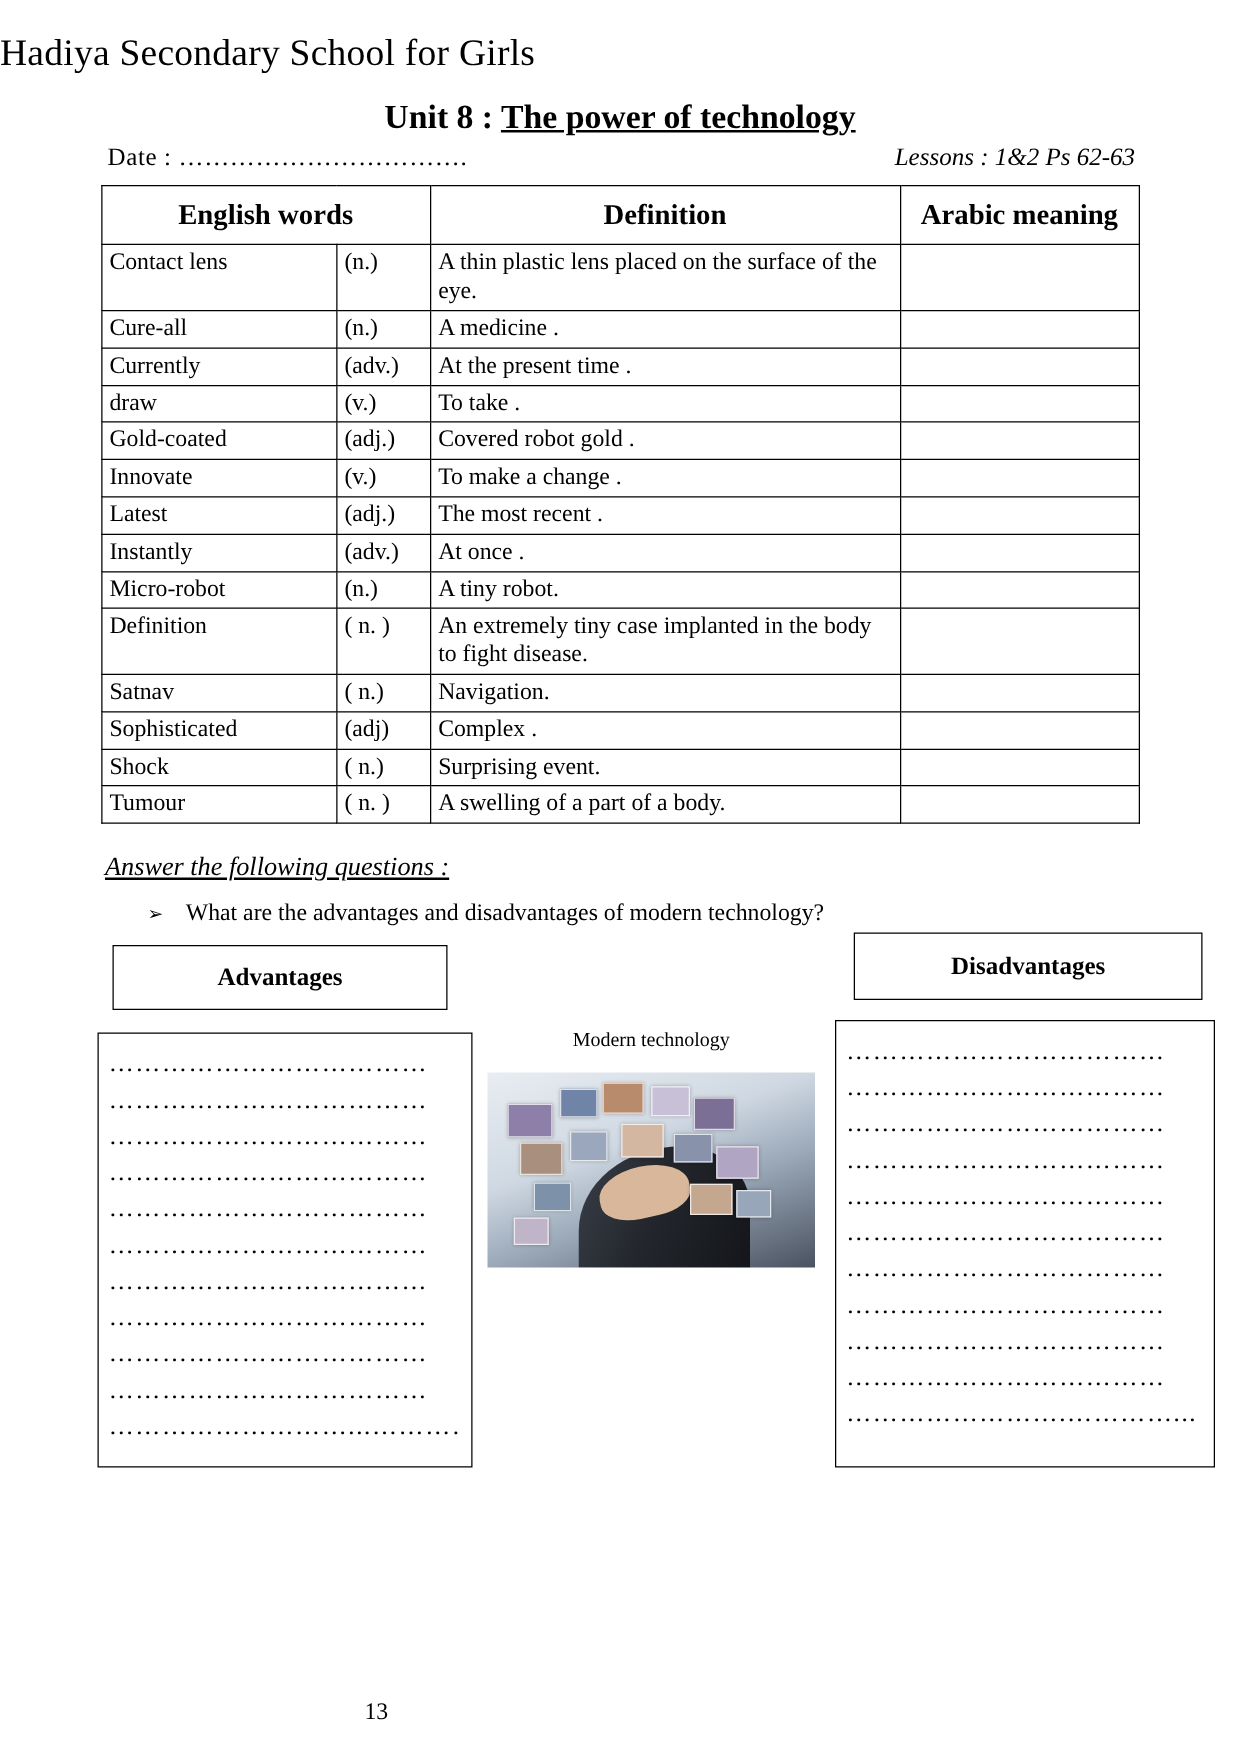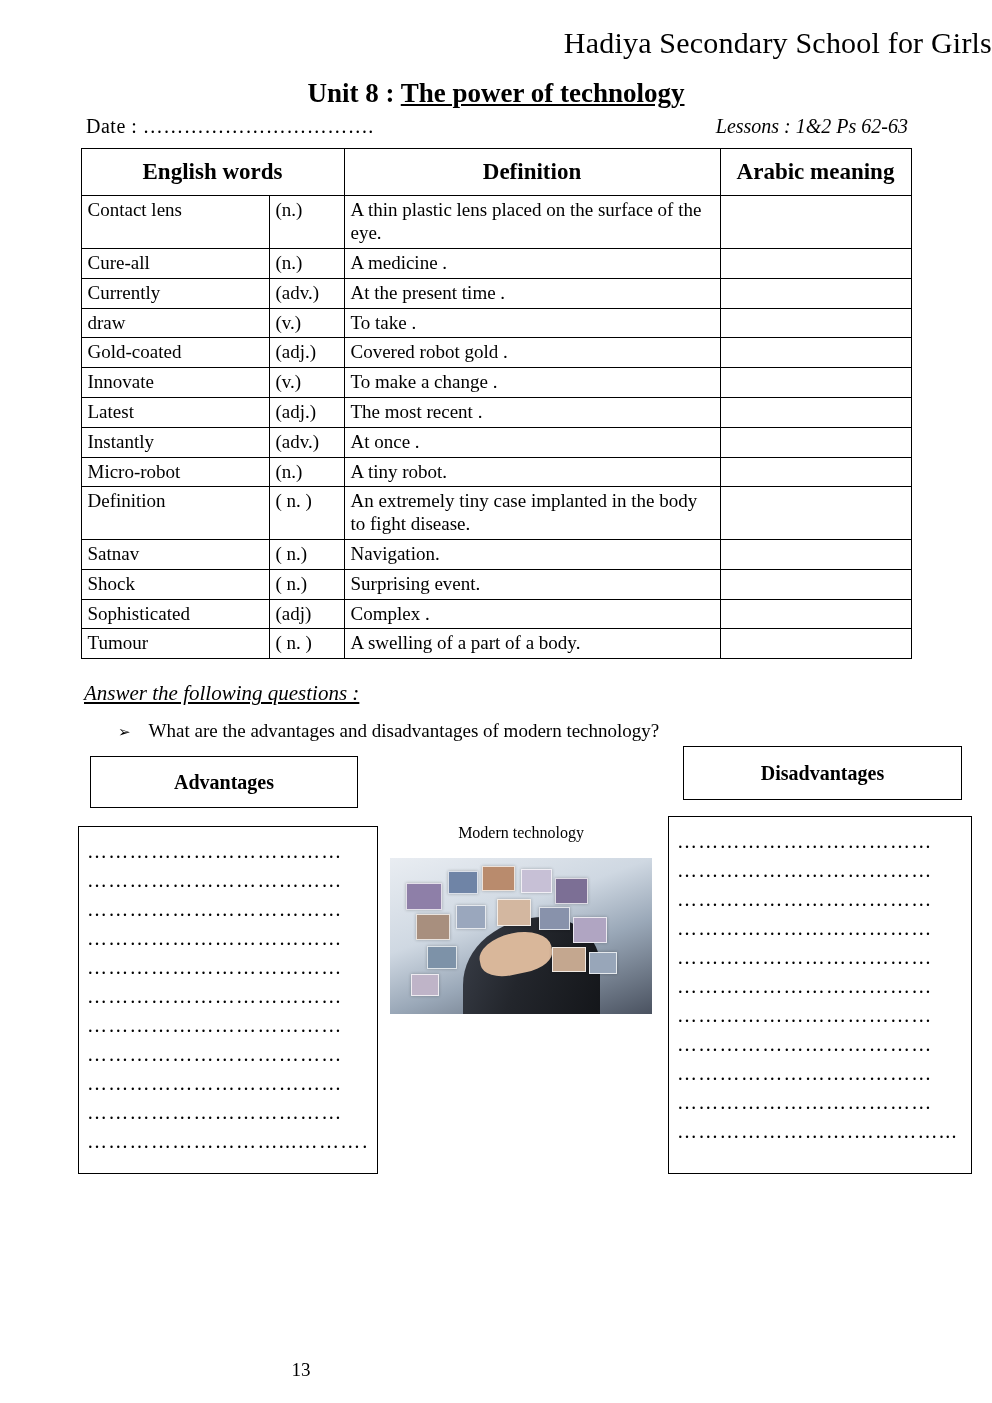--- a/index.html
+++ b/index.html
@@ -16,21 +16,21 @@
     overflow: hidden;
   }
   .page {
     width: 992px;
     height: 1403px;
     position: relative;
     box-sizing: border-box;
     padding: 0;
   }
   .school-title {
-    text-align: right;
+    text-align: left;
     font-size: 30px;
     font-family: "Liberation Serif", serif;
     margin-top: 26px;
     letter-spacing: 0.2px;
   }
   .unit-title {
     text-align: center;
     font-size: 27px;
     font-weight: bold;
     margin-top: 18px;
@@ -300,29 +300,29 @@
         <td class="def">An extremely tiny case implanted in the body to fight disease.</td>
         <td class="ar"></td>
       </tr>
       <tr>
         <td class="word">Satnav</td>
         <td class="pos">( n.)</td>
         <td class="def">Navigation.</td>
         <td class="ar"></td>
       </tr>
       <tr>
+        <td class="word">Sophisticated</td>
+        <td class="pos">(adj)</td>
+        <td class="def">Complex .</td>
+        <td class="ar"></td>
+      </tr>
+      <tr>
         <td class="word">Shock</td>
         <td class="pos">( n.)</td>
         <td class="def">Surprising event.</td>
-        <td class="ar"></td>
-      </tr>
-      <tr>
-        <td class="word">Sophisticated</td>
-        <td class="pos">(adj)</td>
-        <td class="def">Complex .</td>
         <td class="ar"></td>
       </tr>
       <tr>
         <td class="word">Tumour</td>
         <td class="pos">( n. )</td>
         <td class="def">A swelling of a part of a body.</td>
         <td class="ar"></td>
       </tr>
     </tbody>
   </table>

